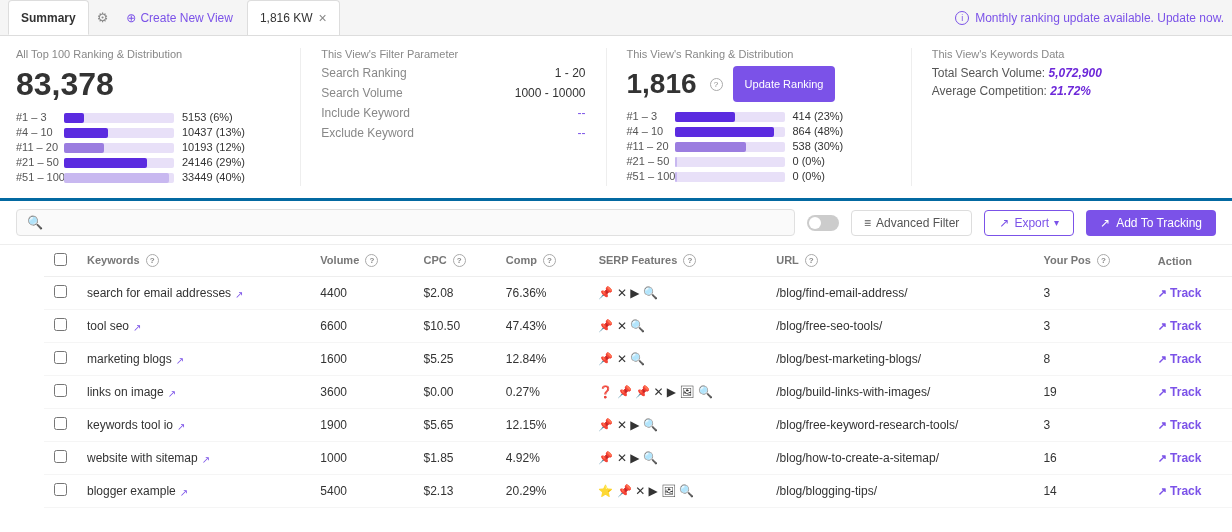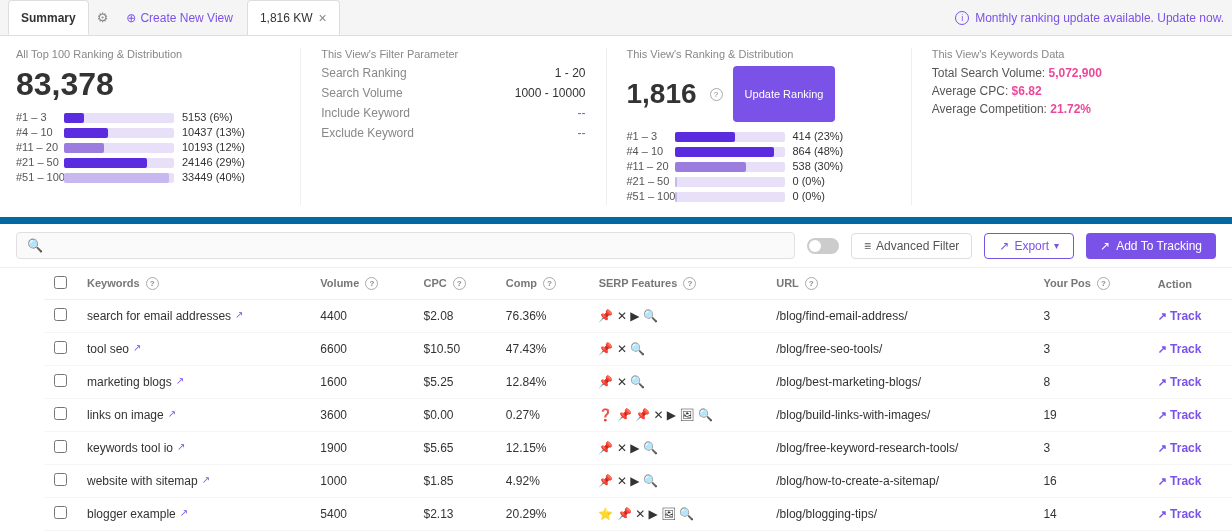--- a/index.html
+++ b/index.html
@@ -17,21 +17,21 @@
     .tab.active { background: #fff; border-color: #ddd; border-bottom-color: #fff; font-weight: bold; }
     .tab-gear { font-size: 13px; color: #888; cursor: pointer; padding: 4px; }
     .tab-create { display: flex; align-items: center; gap: 4px; color: #7b52e8; font-size: 12px; cursor: pointer; padding: 0 10px; }
     .tab-kw { display: flex; align-items: center; gap: 6px; background: #fff; border: 1px solid #ddd; border-bottom: none; padding: 0 12px; height: 100%; border-radius: 4px 4px 0 0; font-size: 12px; }
     .tab-close { color: #888; font-size: 14px; cursor: pointer; }
     .update-notice { margin-left: auto; display: flex; align-items: center; gap: 6px; color: #7b52e8; font-size: 12px; }
     .update-notice .info-icon { border: 1px solid #7b52e8; border-radius: 50%; width: 14px; height: 14px; display: inline-flex; align-items: center; justify-content: center; font-size: 9px; }
 
     
     .summary-section {
-      display: flex; border-bottom: 7px solid #0369a1; padding: 12px 16px; gap: 0;
+      display: flex; border-bottom: 3px solid #0369a1; padding: 12px 16px; gap: 0;
     }
     .summary-block { flex: 1; padding-right: 20px; border-right: 1px solid #eee; margin-right: 20px; }
     .summary-block:last-child { border-right: none; margin-right: 0; }
     .summary-label { font-size: 11px; color: #888; margin-bottom: 6px; }
     .summary-big { font-size: 32px; font-weight: bold; color: #333; margin-bottom: 8px; }
     .rank-row { display: flex; align-items: flex-end; gap: 8px; margin-bottom: 3px; font-size: 11px; color: #555; }
     .rank-label { width: 40px; white-space: nowrap; }
     .bar-container { width: 110px; height: 10px; background: #e8e0f8; border-radius: 2px; }
     .bar-fill { height: 100%; border-radius: 2px; }
     .rank-count { font-size: 11px; color: #333; }
@@ -41,28 +41,28 @@
     .filter-row { display: flex; justify-content: space-between; margin-bottom: 6px; font-size: 12px; }
     .filter-row .label { color: #888; }
     .filter-row .value { color: #333; font-weight: 500; }
     .filter-row .link { color: #7b52e8; }
 
     
     .rank-dist-block { min-width: 280px; }
     .rank-dist-header { display: flex; align-items: center; gap: 10px; margin-bottom: 8px; }
     .rank-dist-num { font-size: 28px; font-weight: bold; color: #333; }
     .update-btn {
-      background: #7b52e8; color: #fff; border: none; padding: 22px 12px;
+      background: #7b52e8; color: #fff; border: none; padding: 12px 12px;
       border-radius: 4px; font-size: 11px; cursor: pointer;
     }
 
     
     .kw-data-block { min-width: 220px; }
     .kw-data-row { font-size: 12px; color: #555; margin-bottom: 4px; }
-    .kw-data-row .bold { color: #ec4899; font-weight: 600; }
+    .kw-data-row .bold { color: #6d28d9; font-weight: 600; font-style: italic; }
 
     
     .search-filter-bar {
       display: flex; align-items: center; padding: 8px 16px; border-bottom: 1px solid #eee;
       gap: 12px;
     }
     .search-box {
       display: flex; align-items: center; flex: 1; background: #fafafa;
       border: 1px solid #e0e0e0; border-radius: 4px; padding: 5px 10px; gap: 6px;
     }
@@ -90,21 +90,21 @@
     .kw-table { width: 100%; border-collapse: collapse; }
     .kw-table th {
       text-align: left; padding: 8px 10px; font-size: 11px; color: #777; font-weight: 600;
       border-bottom: 1px solid #eee; white-space: nowrap;
     }
     .kw-table td {
       padding: 8px 10px; font-size: 12px; color: #333; border-bottom: 1px solid #f5f5f5;
       vertical-align: middle;
     }
     .checkbox-cell { width: 28px; }
-    .kw-link { color: #333; text-decoration: none; display: flex; align-items: flex-start; gap: 4px; }
+    .kw-link { color: #333; text-decoration: none; display: flex; align-items: flex-end; gap: 4px; }
     .kw-link .ext-icon { color: #7b52e8; font-size: 10px; }
     .url-cell { color: #555; font-size: 11px; }
     .track-btn {
       display: flex; align-items: center; gap: 3px; color: #7b52e8; font-size: 12px;
       cursor: pointer; white-space: nowrap; background: none; border: none; font-weight: 600;
     }
     .track-icon { font-size: 11px; }
     .serp-icons { display: flex; align-items: center; gap: 3px; }
     .help-icon { display: inline-flex; align-items: center; justify-content: center; border: 1px solid #aaa; border-radius: 50%; width: 13px; height: 13px; font-size: 8px; color: #888; margin-left: 3px; }
     th .help-icon { vertical-align: middle; }
@@ -244,24 +244,20 @@
       </div>
   </div>
 
   <div class="summary-block kw-data-block">
     <div class="summary-label">This View's Keywords Data</div>
     <div class="kw-data-row">
       <span>Total Search Volume:</span>
       <span class="bold">5,072,900</span>
     </div>
     <div class="kw-data-row">
-      <span>Average CPC:</span>
-      <span class="bold">$6.82</span>
-    </div>
-    <div class="kw-data-row">
       <span>Average Competition:</span>
       <span class="bold">21.72%</span>
     </div>
   </div>
 </div>
 
 <div class="search-filter-bar">
   <div class="search-box">
     <span class="search-icon">🔍</span>
   </div>

